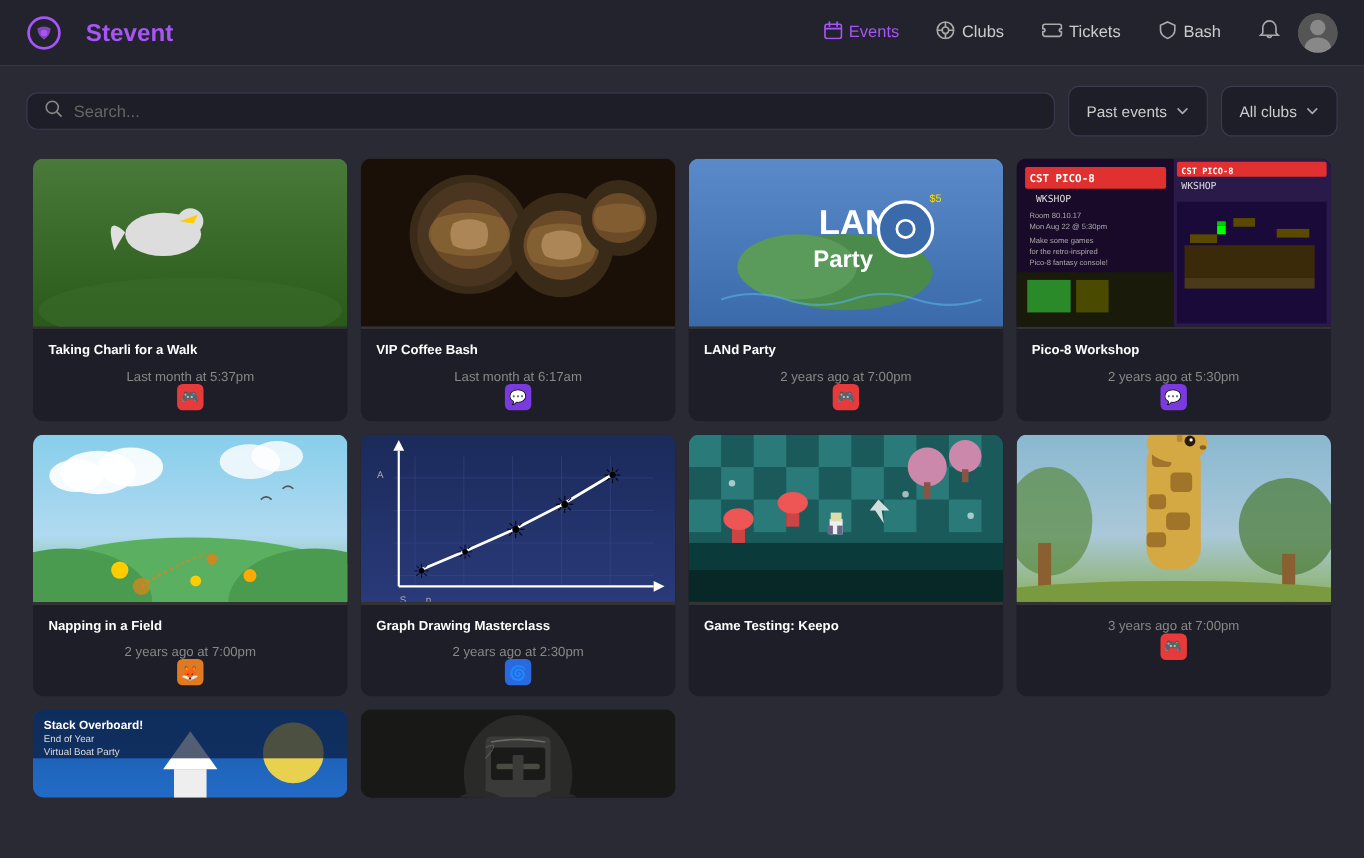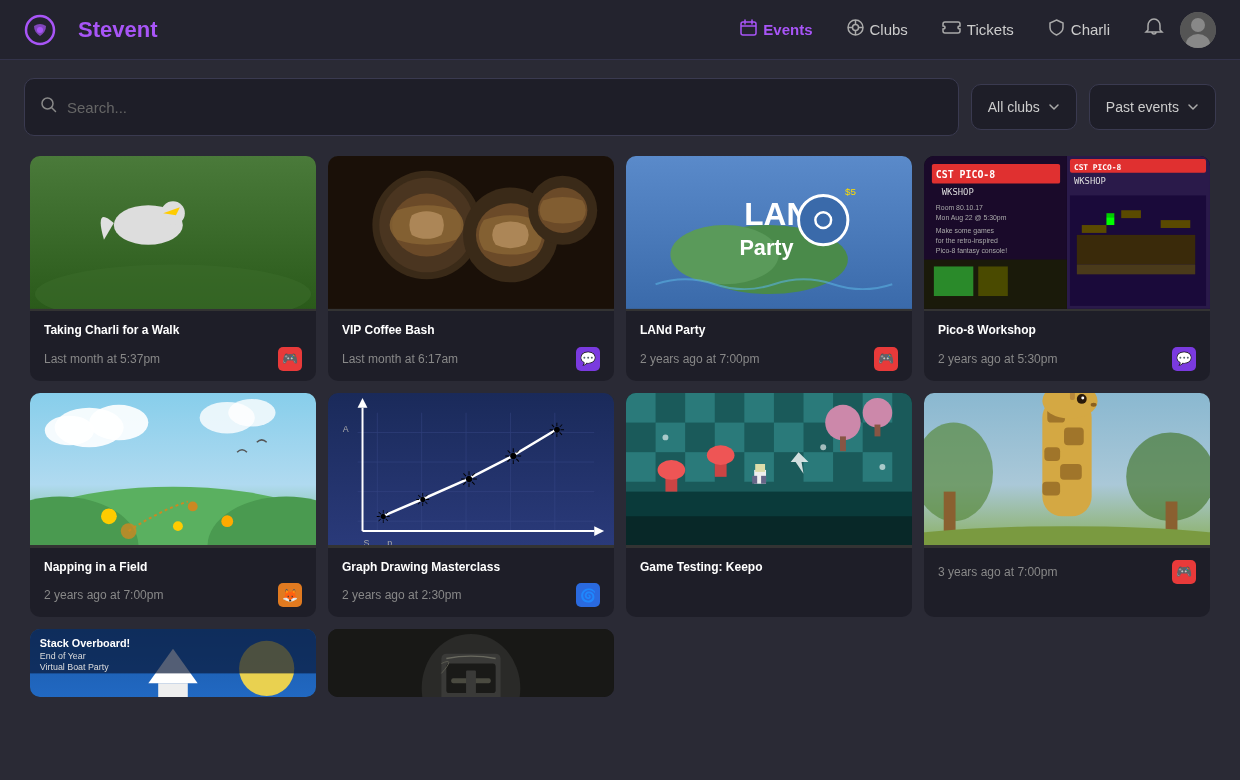--- a/index.html
+++ b/index.html
@@ -47,21 +47,21 @@
       padding: 8px 14px;
       border-radius: 8px;
       font-size: 15px;
       color: #ccc;
       cursor: pointer;
       text-decoration: none;
       transition: background 0.15s;
     }
     .nav-link.active {
       color: #a855f7;
-      font-weight: 700;
+      font-weight: 400;
     }
     .nav-icon {
       font-size: 16px;
     }
     .navbar-actions {
       display: flex;
       align-items: center;
       gap: 12px;
       margin-left: 16px;
     }
@@ -93,21 +93,21 @@
       align-items: center;
     }
     .search-bar {
       flex: 1;
       display: flex;
       align-items: center;
       background: #1e1e28;
       border: 1.5px solid #3a3a50;
       border-radius: 10px;
       padding: 0 16px;
-      height: 58px;
+      height: 34px;
       gap: 10px;
     }
     .search-icon { color: #888; font-size: 16px; }
     .search-input {
       background: none;
       border: none;
       outline: none;
       color: #ccc;
       font-size: 15px;
       flex: 1;
@@ -162,40 +162,41 @@
       font-size: 12px;
       font-weight: 700;
       color: #fff;
       margin-bottom: 8px;
       line-height: 1.3;
     }
     .event-meta {
       display: flex;
       align-items: center;
       justify-content: space-between;
+      flex-direction: column;
     }
     .event-time {
       font-size: 12px;
       color: #888;
     }
     .event-club-icon {
       width: 24px; height: 24px;
       border-radius: 5px;
       display: flex; align-items: center; justify-content: center;
       font-size: 13px;
     }
     .club-red { background: #e83a3a; }
     .club-purple { background: #7a3adf; }
     .club-green { background: #2a8a3a; }
     .club-orange { background: #e07a20; }
     .club-blue { background: #2a6adf; }
 
     
     .event-card-partial {
-      height: 68px;
+      height: 80px;
       overflow: hidden;
     }
   </style>
 </head>
 <body>
 
 <nav class="navbar">
   <div class="navbar-logo">
     <svg class="navbar-logo-icon" viewBox="0 0 32 32">
       <circle cx="16" cy="16" r="14" fill="none" stroke="#a855f7" stroke-width="2.5"></circle>
@@ -237,21 +238,21 @@
           </svg>
       </span>
       <span>Tickets</span>
     </a>
     <a class="nav-link">
       <span class="nav-icon">
         <svg width="17" height="17" viewBox="0 0 17 17">
             <path d="M8.5 1 L15 4 L15 8.5 C15 12 12 14.5 8.5 16 C5 14.5 2 12 2 8.5 L2 4 Z" fill="none" stroke="#aaa" stroke-width="1.5"></path>
           </svg>
       </span>
-      <span>Charli</span>
+      <span>Bash</span>
     </a>
   </div>
 
   <div class="navbar-actions">
     <button class="bell-btn">
       <svg width="20" height="20" viewBox="0 0 20 20">
           <path d="M10 2 C6.5 2 4 5 4 8.5 L4 13 L2 15 L18 15 L16 13 L16 8.5 C16 5 13.5 2 10 2Z" fill="none" stroke="#aaa" stroke-width="1.5"></path>
           <path d="M8 15 Q8 17 10 17 Q12 17 12 15" fill="none" stroke="#aaa" stroke-width="1.5"></path>
         </svg>
     </button>
@@ -269,27 +270,27 @@
   <div class="search-bar">
     <span class="search-icon">
       <svg width="16" height="16" viewBox="0 0 16 16">
           <circle cx="6.5" cy="6.5" r="5.5" fill="none" stroke="#888" stroke-width="1.5"></circle>
           <line x1="10.5" y1="10.5" x2="14.5" y2="14.5" stroke="#888" stroke-width="1.5" stroke-linecap="round"></line>
         </svg>
     </span>
     <input class="search-input" type="text" placeholder="Search..." style="">
   </div>
   <button class="dropdown-btn">
-    <span>All clubs</span>
+    <span>Past events</span>
     <svg width="12" height="12" viewBox="0 0 12 12">
         <polyline points="2,4 6,8 10,4" fill="none" stroke="#aaa" stroke-width="1.5" stroke-linecap="round" stroke-linejoin="round"></polyline>
       </svg>
   </button>
   <button class="dropdown-btn">
-    <span>Past events</span>
+    <span>All clubs</span>
     <svg width="12" height="12" viewBox="0 0 12 12">
         <polyline points="2,4 6,8 10,4" fill="none" stroke="#aaa" stroke-width="1.5" stroke-linecap="round" stroke-linejoin="round"></polyline>
       </svg>
   </button>
 </div>
 
 <div class="events-grid" id="events-grid">
 <div class="event-card">
     <div class="event-thumbnail">
       <svg viewBox="0 0 290 155" xmlns="http://www.w3.org/2000/svg">

